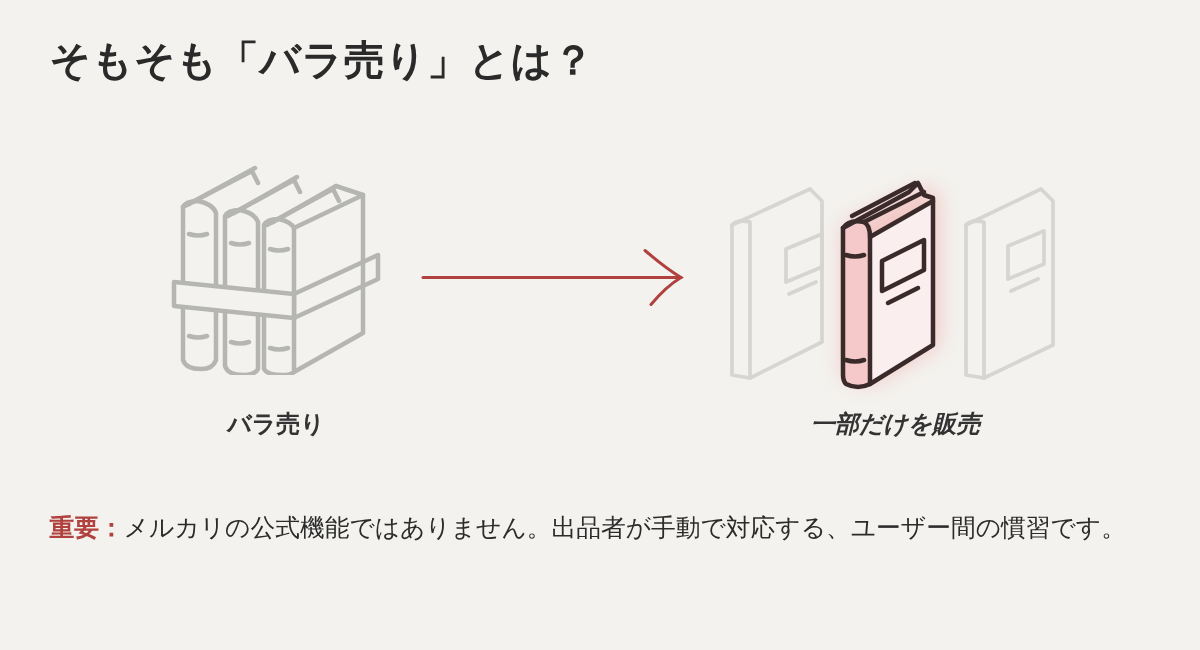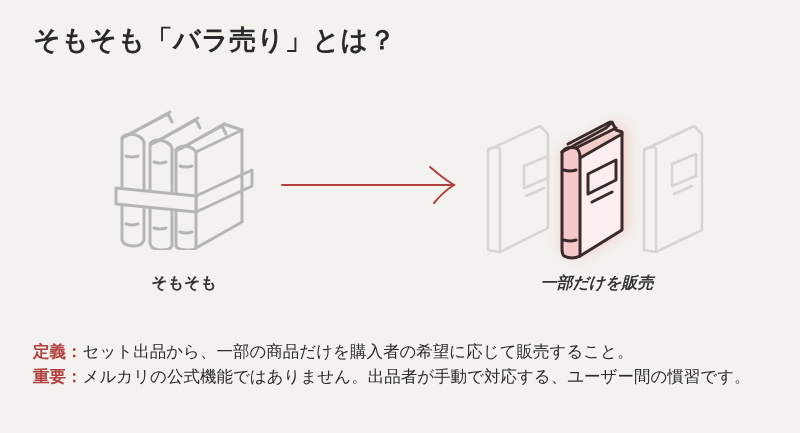--- a/index.html
+++ b/index.html
@@ -95,23 +95,20 @@
       <path d="M100 48 L140 28"></path>
       <path d="M92 44 L134 22"></path>
       <path d="M104 58 L146 34"></path>
       <path d="M88 70 Q94 72 100 70 M88 140 Q94 142 100 140"></path>
       <path d="M112 74 L140 60 L140 80 L112 94 Z"></path>
       <path d="M116 102 L136 92"></path>
     </g>
   </svg>
 </div>
 
-<div class="label label-set">そもそも</div>
+<div class="label label-set">バラ売り</div>
 <div class="label label-single">一部だけを販売</div>
 
 <div class="notes">
-  <p class="note-line">
-    <span class="key">定義</span><span class="key">：</span><span>セット出品から、一部の商品だけを購入者の希望に応じて販売すること。</span>
-  </p>
   <p class="note-line">
     <span class="key">重要</span><span class="key">：</span><span>メルカリの公式機能ではありません。出品者が手動で対応する、ユーザー間の慣習です。</span>
   </p>
 </div>
 
 </body></html>

